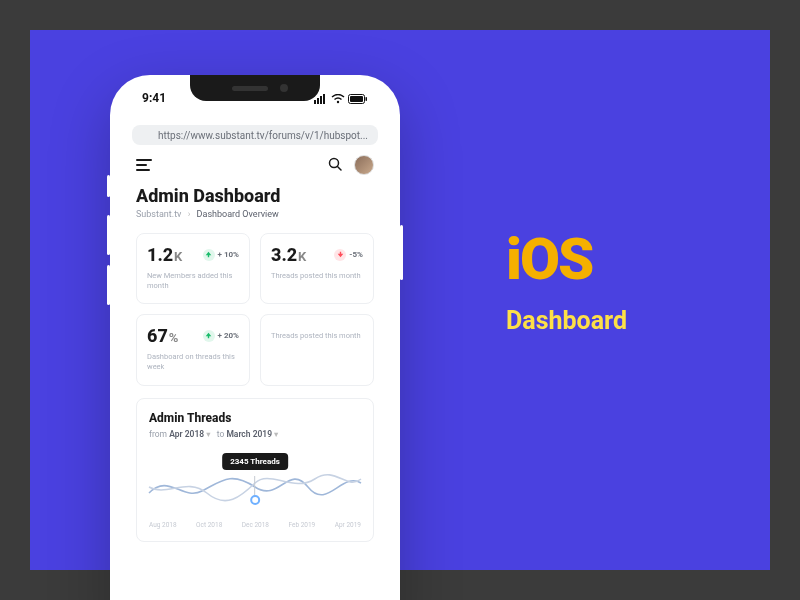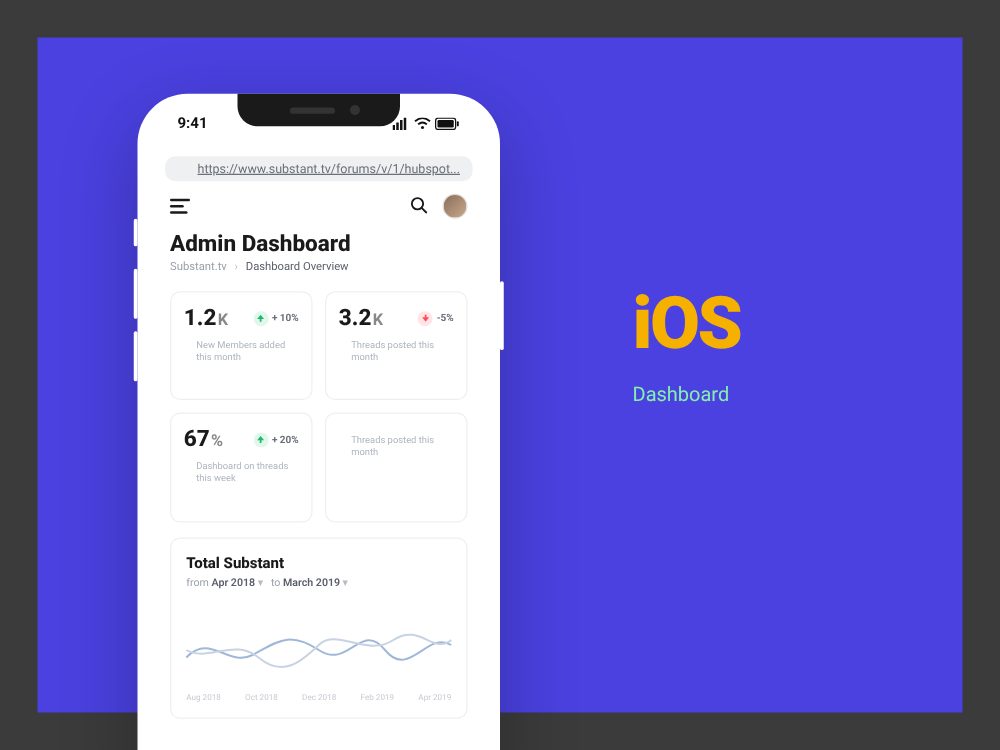--- a/index.html
+++ b/index.html
@@ -1,63 +1,63 @@
 <!DOCTYPE html>
 <html><head>
 <meta charset="utf-8">
 <style>
   *{box-sizing:border-box;margin:0;padding:0;font-family:-apple-system,BlinkMacSystemFont,"Segoe UI",Roboto,Helvetica,Arial,sans-serif;}
   body{width:800px;height:600px;background:#3b3b3b;display:flex;align-items:center;justify-content:center;}
   .canvas{width:740px;height:540px;background:#4a41e0;position:relative;display:flex;align-items:center;}
   
   .headline{position:absolute;left:476px;top:200px;}
   .headline h1{font-size:58px;font-weight:900;color:#f5b000;letter-spacing:-2px;line-height:1;}
-  .headline p{color:#86efac;font-size:16px;margin-top:18px;font-weight:400;}
+  .headline p{color:#fde047;font-size:25px;margin-top:18px;font-weight:700;}
   
   .phone-wrap{position:absolute;left:80px;top:45px;}
   .phone{width:290px;height:580px;background:#fff;border-radius:40px;box-shadow:0 20px 60px rgba(0,0,0,.25);position:relative;}
   .side-btn{position:absolute;background:#fff;border-radius:3px;}
   .sb1{left:-3px;top:100px;width:3px;height:22px;}
   .sb2{left:-3px;top:140px;width:3px;height:40px;}
   .sb3{left:-3px;top:190px;width:3px;height:40px;}
   .sb4{right:-3px;top:150px;width:3px;height:55px;}
   .notch{position:absolute;top:0;left:50%;transform:translateX(-50%);width:130px;height:26px;background:#1a1a1a;border-radius:0 0 16px 16px;z-index:5;}
   .notch::before{content:"";position:absolute;left:42px;top:11px;width:36px;height:5px;background:#333;border-radius:3px;}
   .notch::after{content:"";position:absolute;right:32px;top:9px;width:8px;height:8px;background:#333;border-radius:50%;}
   .screen{position:absolute;inset:8px;background:#fff;border-radius:34px;overflow:hidden;display:flex;flex-direction:column;}
   .statusbar{height:36px;display:flex;align-items:flex-start;justify-content:space-between;padding:0 24px;padding-top:8px;font-size:12px;font-weight:700;color:#111;}
   .status-icons svg{display:inline-block;vertical-align:middle;}
-  .urlbar{margin:6px 14px 10px;background:#eef0f2;border-radius:8px;height:20px;display:flex;align-items:center;padding:0 26px;font-size:10px;color:#6a6f78;text-decoration:underline;}
+  .urlbar{margin:6px 14px 10px;background:#eef0f2;border-radius:8px;height:20px;display:flex;align-items:center;padding:0 26px;font-size:10px;color:#6a6f78;}
   .topbar{display:flex;align-items:center;justify-content:space-between;padding:0 18px 10px;}
   .hamburger{width:16px;height:12px;display:flex;flex-direction:column;justify-content:space-between;}
   .hamburger span{display:block;height:2px;background:#1a1a1a;border-radius:1px;}
   .hamburger span:nth-child(2){width:70%;}
   .hamburger span:nth-child(3){width:85%;}
   .topbar-right{display:flex;align-items:center;gap:12px;}
   .search-ico{color:#1a1a1a;}
   .avatar{width:20px;height:20px;border-radius:50%;background:linear-gradient(135deg,#8a6d5a,#c9a98c);border:1px solid #ddd;}
   .content{padding:0 18px;flex:1;overflow:hidden;}
   .title{font-size:18px;font-weight:800;color:#1a1a1a;}
   .breadcrumb{font-size:9px;color:#9aa0ab;margin-top:3px;}
   .breadcrumb .chev{margin:0 4px;color:#bbb;}
   .breadcrumb .active{color:#5a5f6b;}
   .cards{display:grid;grid-template-columns:1fr 1fr;gap:10px;margin-top:14px;}
-  .card{border:1px solid #edeff2;border-radius:8px;padding:10px 10px 28px;background:#fff;}
+  .card{border:1px solid #edeff2;border-radius:8px;padding:10px 10px 12px;background:#fff;}
   .card-top{display:flex;align-items:center;justify-content:space-between;}
   .card-val{font-size:18px;font-weight:800;color:#1a1a1a;}
   .card-val .unit{font-size:13px;font-weight:700;color:#888;margin-left:1px;}
   .delta{display:flex;align-items:center;gap:3px;font-size:8px;font-weight:700;}
   .delta.up{color:#6a6f78;}
   .delta.down{color:#6a6f78;}
   .delta .dot{width:12px;height:12px;border-radius:50%;display:flex;align-items:center;justify-content:center;}
   .delta.up .dot{background:#e1f7ec;color:#1abc6b;}
   .delta.down .dot{background:#ffe5e7;color:#ff4d5a;}
   .delta.warn .dot{background:#fff2d9;color:#f5b000;}
   .delta .dot svg{width:7px;height:7px;}
-  .card-desc{font-size:7.5px;color:#aeb4bf;margin-top:6px;line-height:1.35;margin-left:10px;}
+  .card-desc{font-size:7.5px;color:#aeb4bf;margin-top:6px;line-height:1.35;}
   .chartbox{border:1px solid #edeff2;border-radius:8px;padding:12px 12px 8px;margin-top:12px;background:#fff;}
   .chart-title{font-size:12px;font-weight:800;color:#1a1a1a;}
   .chart-range{font-size:8.5px;color:#9aa0ab;margin-top:4px;}
   .chart-range .val{color:#5a5f6b;font-weight:600;}
   .chart-range .dd{color:#bbb;margin-left:2px;}
   .chart{position:relative;height:80px;margin-top:14px;}
   .chart svg{width:100%;height:60px;overflow:visible;}
   .marker{position:absolute;left:50%;top:0;transform:translateX(-50%);display:flex;flex-direction:column;align-items:center;}
   .tooltip{background:#1a1a1a;color:#fff;font-size:8px;font-weight:700;padding:4px 8px;border-radius:4px;white-space:nowrap;position:relative;}
   .tooltip::after{content:"";position:absolute;left:50%;bottom:-4px;transform:translateX(-50%);border:4px solid transparent;border-top-color:#1a1a1a;}
@@ -178,26 +178,31 @@
               </div>
               <div class="card-desc">Dashboard on threads this week</div>
             </div>
 
             <div class="card">
               <div class="card-desc">Threads posted this month</div>
             </div>
           </div>
 
           <div class="chartbox">
-            <div class="chart-title">Total Substant</div>
+            <div class="chart-title">Admin Threads</div>
             <div class="chart-range">
               <span>from</span>&nbsp;<span class="val">Apr 2018</span><span class="dd">▾</span>
               &nbsp;&nbsp;<span>to</span>&nbsp;<span class="val">March 2019</span><span class="dd">▾</span>
             </div>
             <div class="chart">
+              <div class="marker">
+                <div class="tooltip">2345 Threads</div>
+                <div class="marker-line"></div>
+                <div class="marker-dot"></div>
+              </div>
               <svg viewBox="0 0 220 60" preserveAspectRatio="none">
                 <path d="M0 40 C 20 20, 35 48, 55 38 S 85 18, 110 34 S 145 10, 165 34 S 200 18, 220 30" stroke="#9fb7d9" stroke-width="1.6" fill="none"></path>
                 <path d="M0 34 C 18 44, 40 24, 60 40 S 95 44, 110 30 S 150 40, 172 26 S 205 38, 220 26" stroke="#c7d2e3" stroke-width="1.6" fill="none"></path>
               </svg>
               <div class="xaxis">
                 <span>Aug 2018</span>
                 <span>Oct 2018</span>
                 <span>Dec 2018</span>
                 <span>Feb 2019</span>
                 <span>Apr 2019</span>

